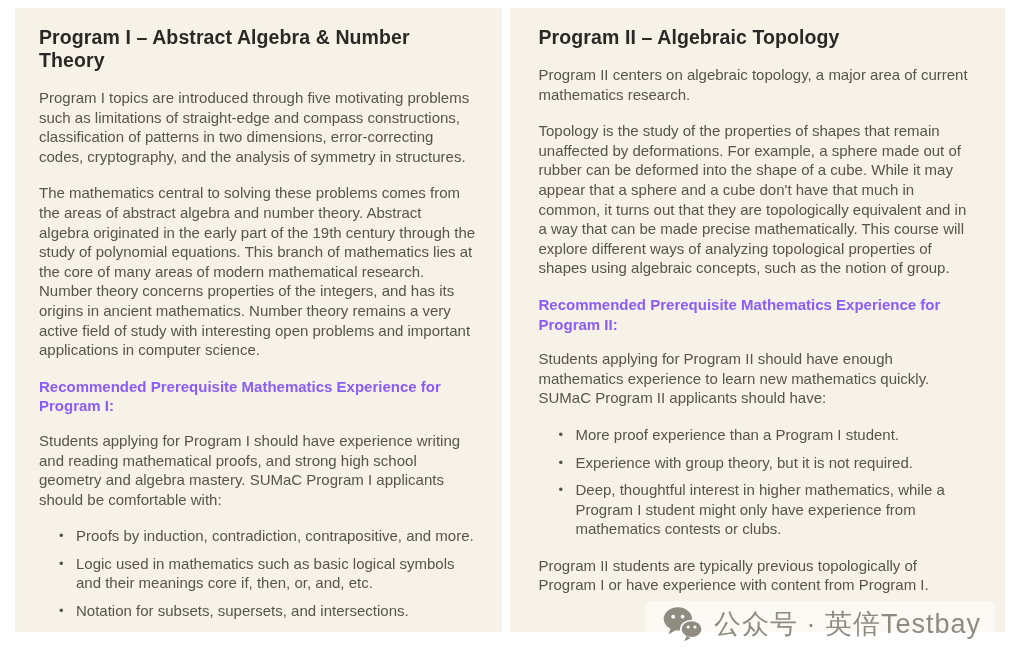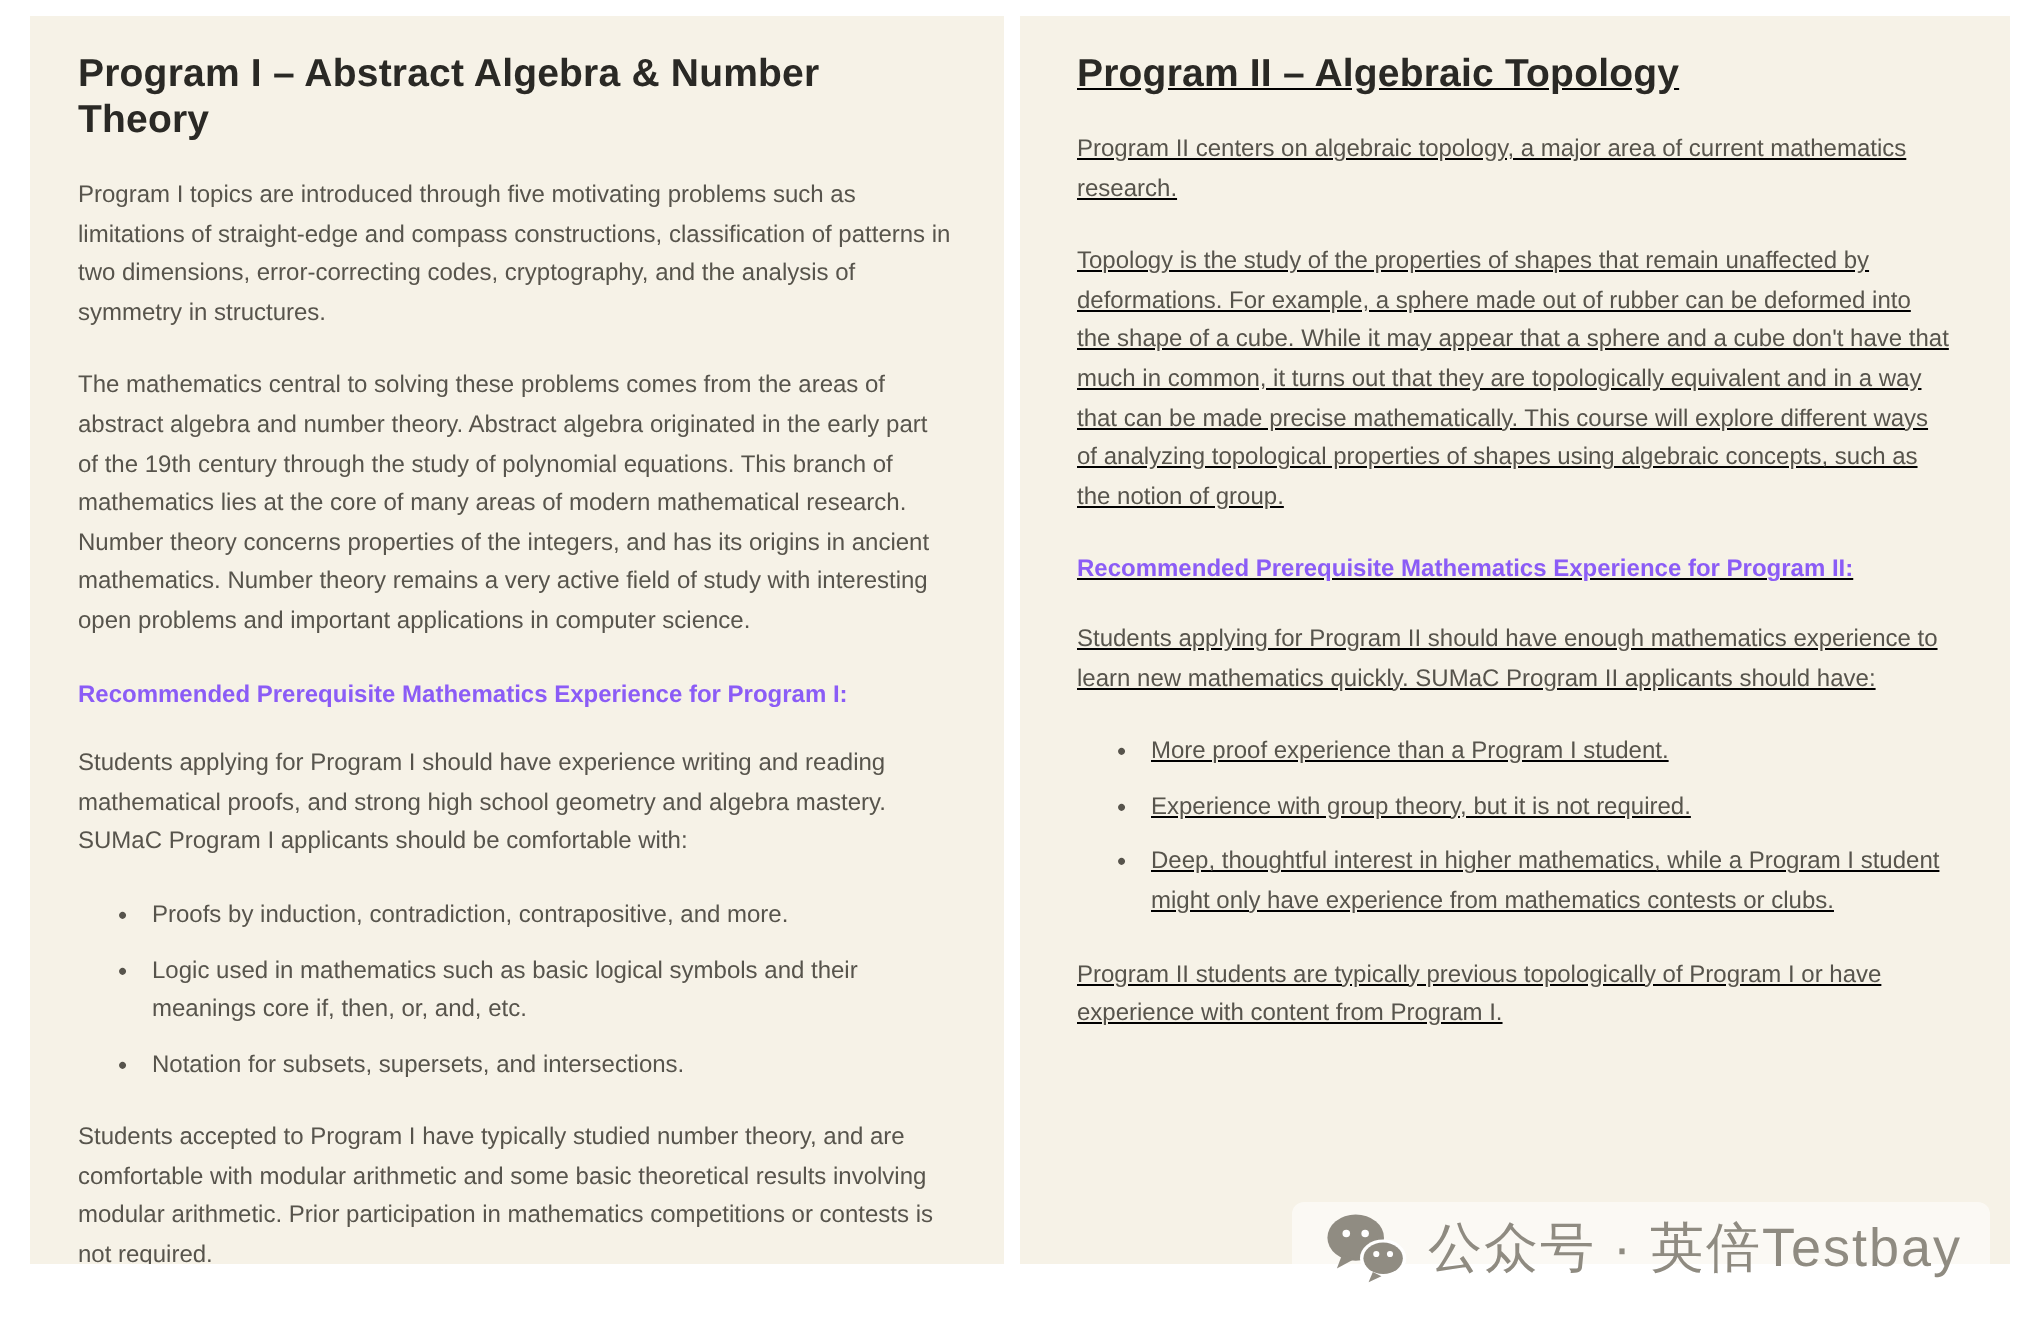--- a/index.html
+++ b/index.html
@@ -16,30 +16,30 @@
     width: 990px; height: 624px;
     display: flex;
     gap: 8px;
   }
   .panel {
     background: #f6f2e7;
     flex: 1 1 0;
     padding: 18px 26px 20px 24px;
     overflow: hidden;
   }
-  .panel.right { padding-left: 29px; padding-right: 30px; text-decoration: underline; }
+  .panel.right { padding-left: 29px; padding-right: 30px; }
   h2 {
     font-size: 19.5px;
     font-weight: bold;
     color: #2a2925;
     letter-spacing: 0.1px;
     margin-bottom: 16px;
   }
   p, li {
-    font-size: 12px;
+    font-size: 15px;
     line-height: 19.6px;
     color: #57544c;
   }
   p { margin-bottom: 17px; }
   p.subhead {
     font-weight: bold;
     color: #8b5cf6;
     margin-bottom: 15px;
   }
   ul {

